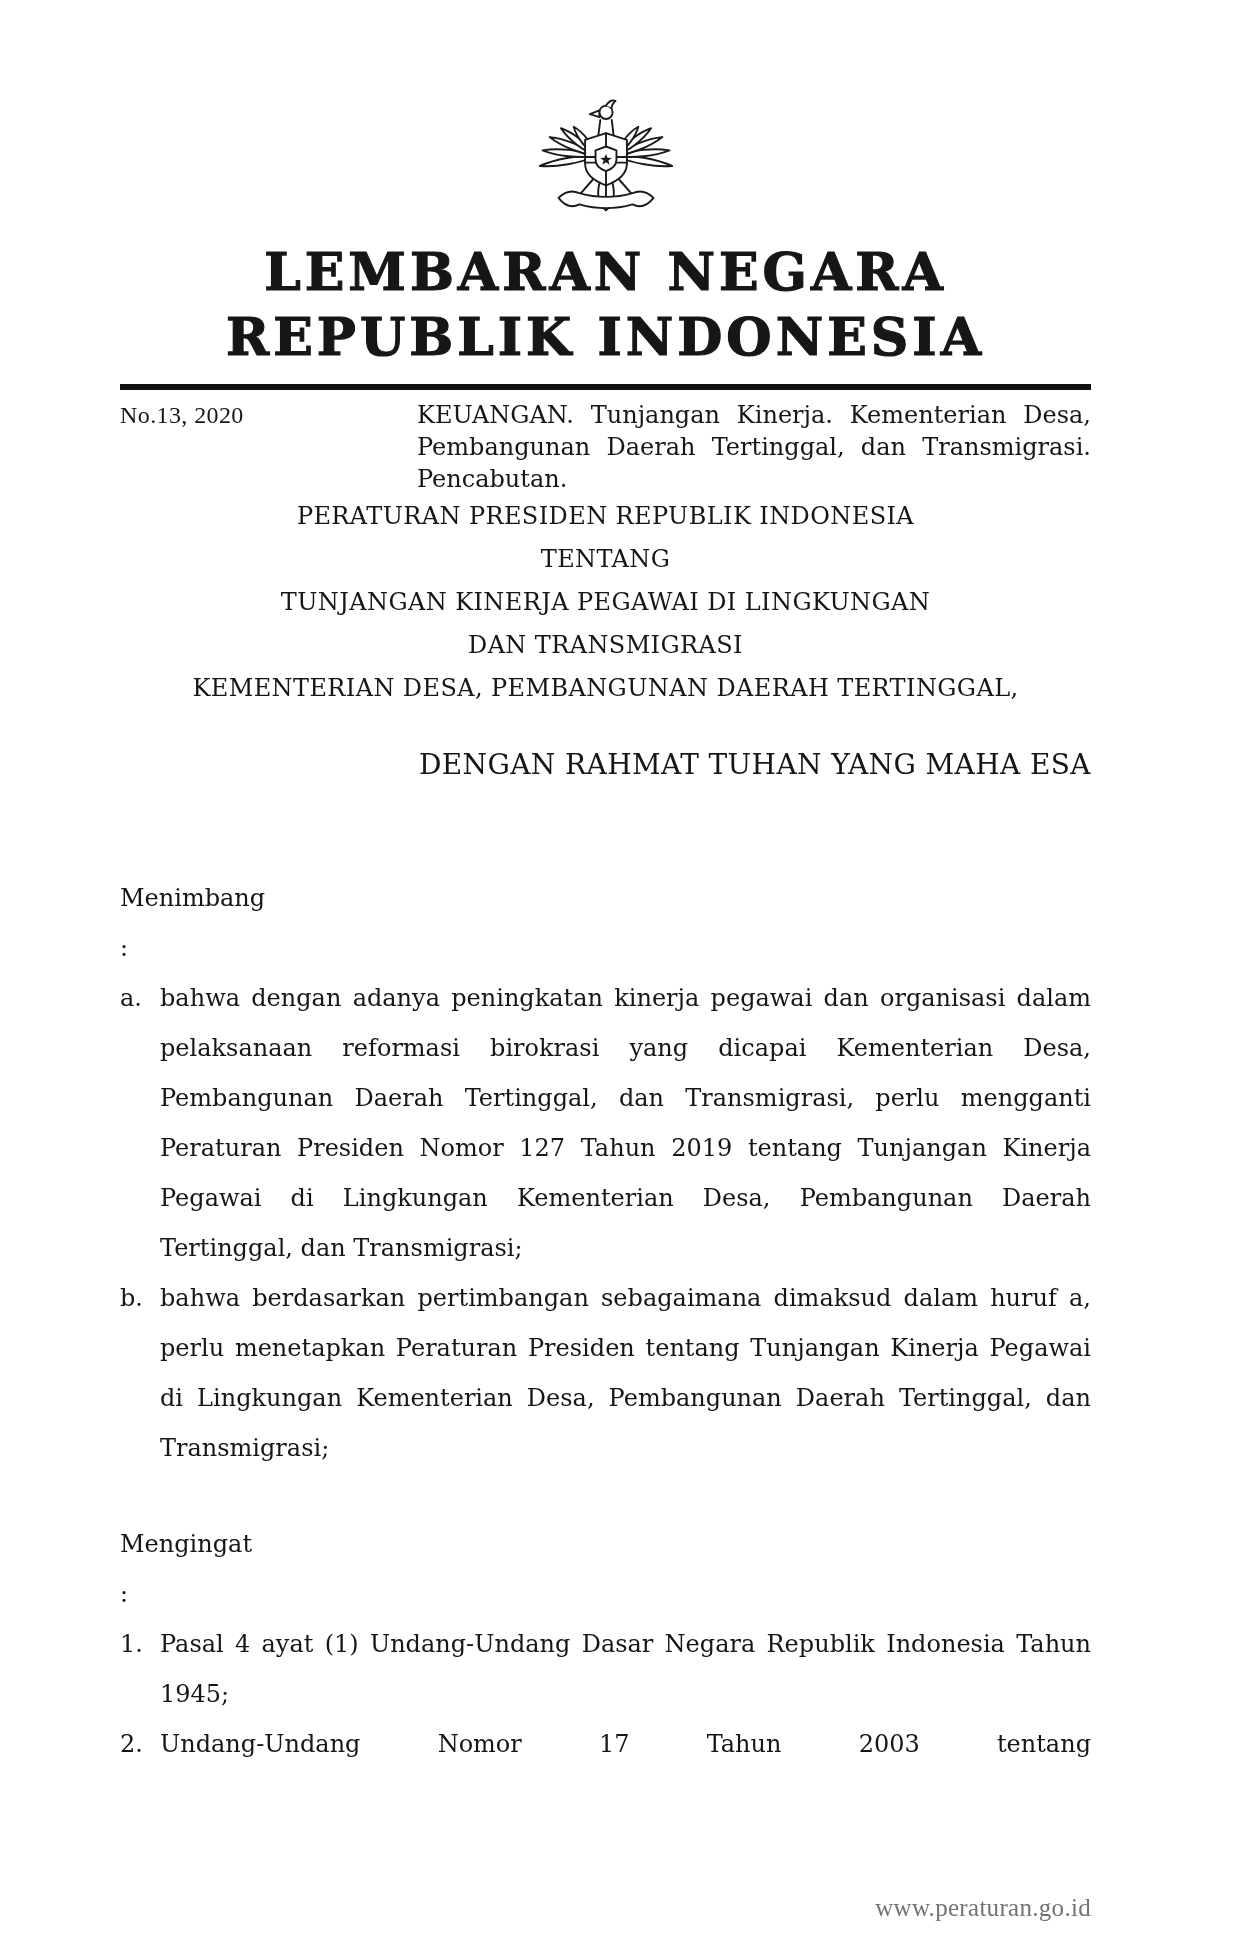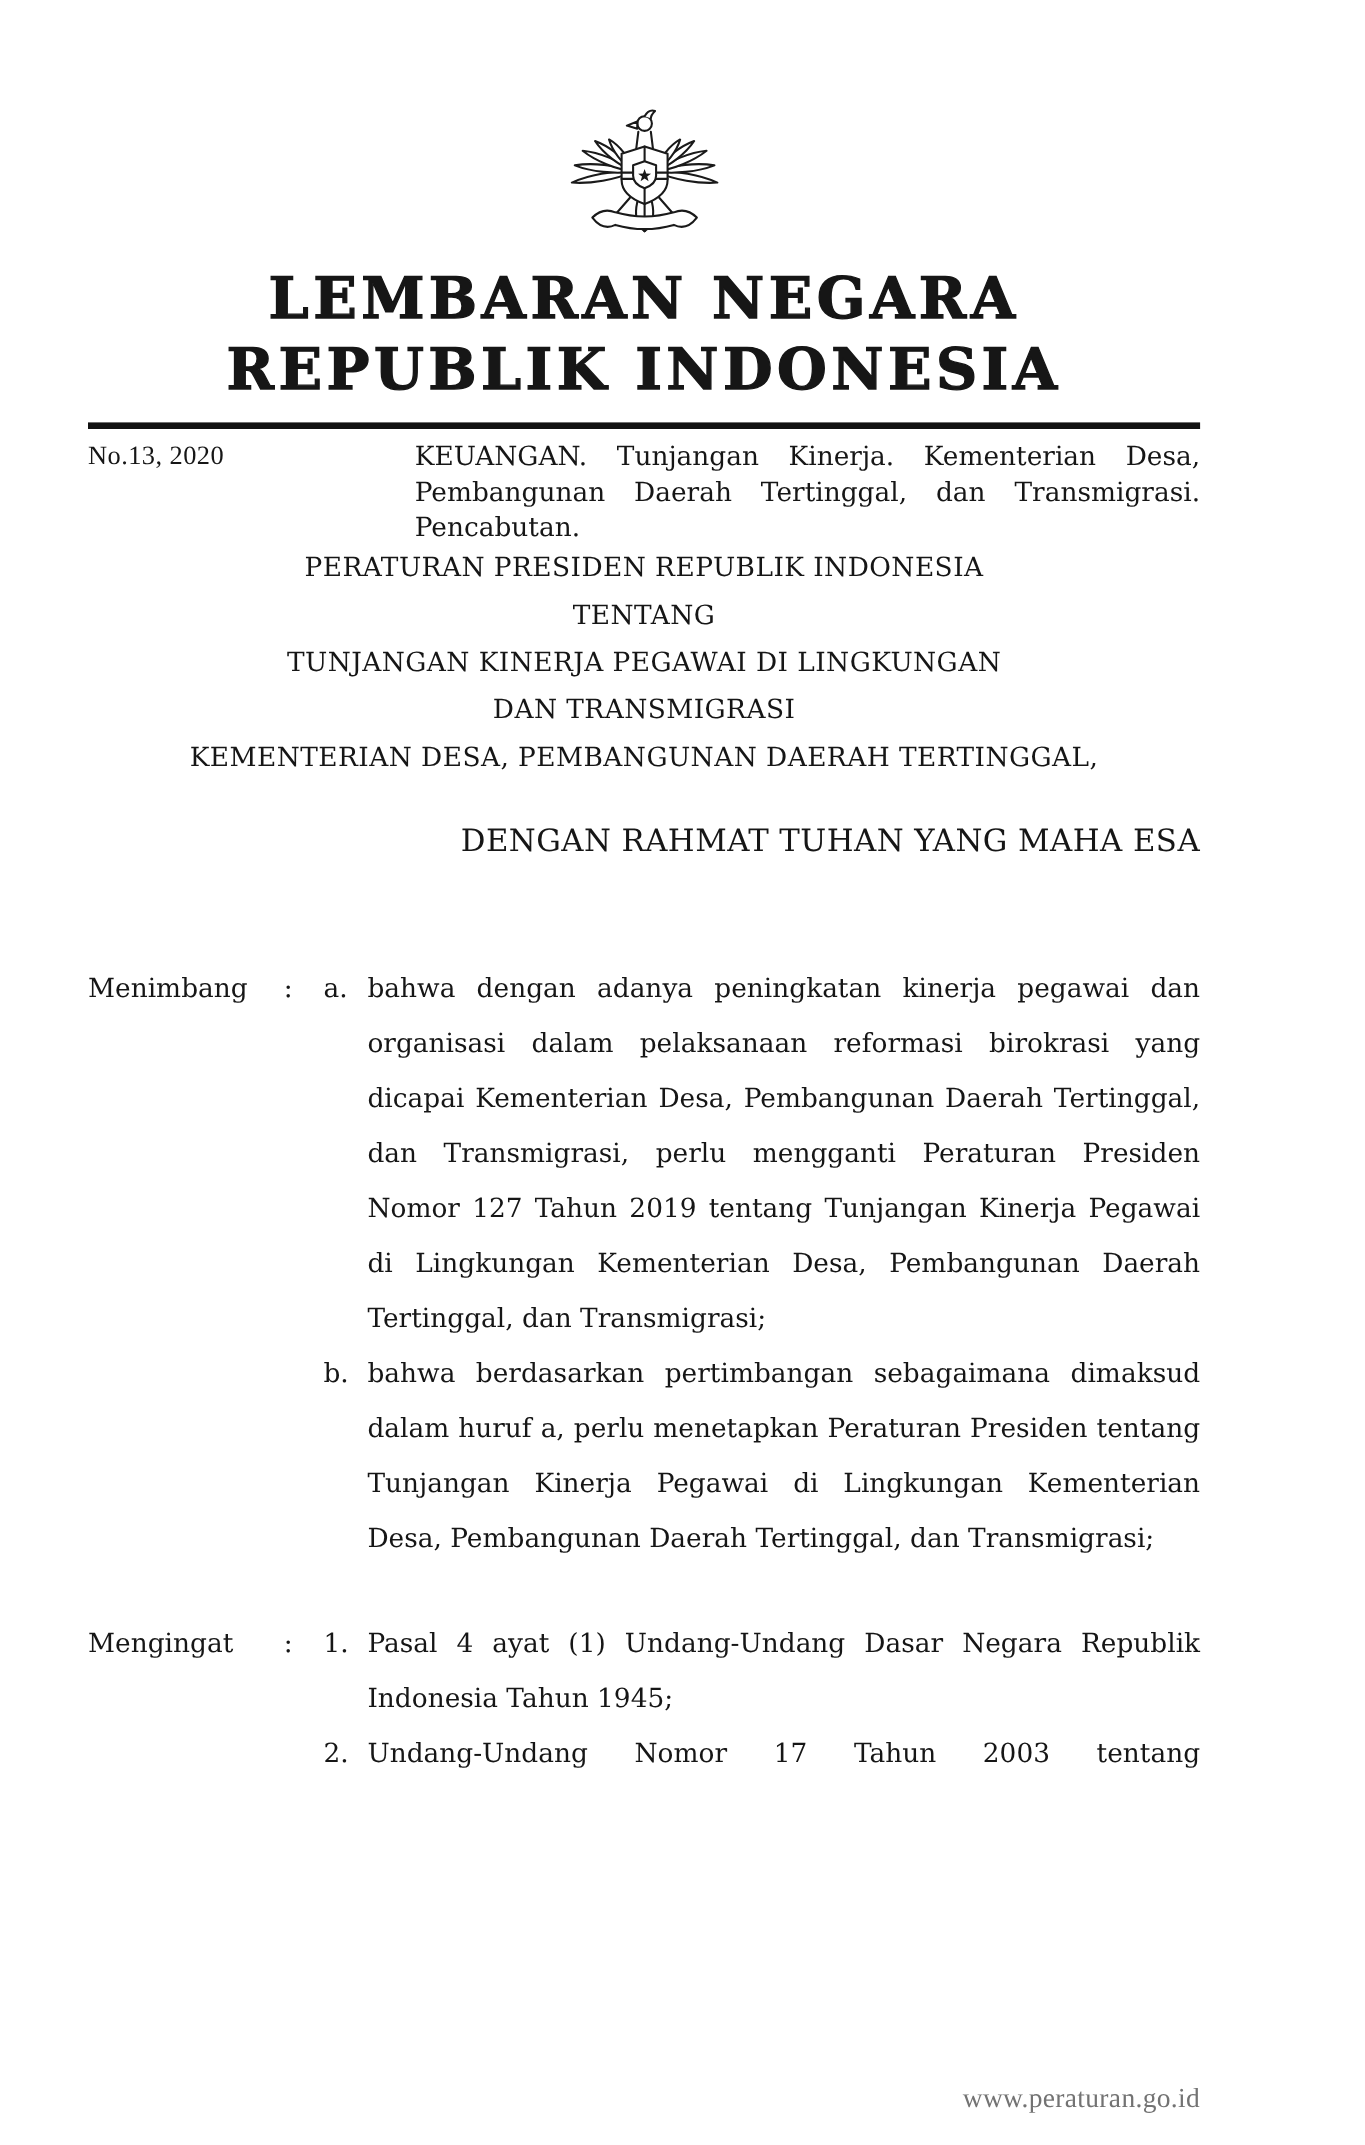--- a/index.html
+++ b/index.html
@@ -4,21 +4,21 @@
 <style>
   html,body{margin:0;padding:0;background:#e8e8e8;}
   .page{
     position:relative;
     width:1241px;height:1950px;
     margin:0 auto;
     background:#ffffff;
     color:#161616;
     font-family:"DejaVu Serif","Liberation Serif",serif;
     box-sizing:border-box;
-    padding:80px 150px 0 80px;
+    padding:80px 150px 0 120px;
     overflow:hidden;
   }
   .emblem{width:152px;margin:0 auto;}
   .emblem svg{display:block;width:100%;height:auto;}
   .masthead{
     margin:16px 0 0;
     text-align:center;
     font-size:52px;
     font-weight:bold;
     letter-spacing:4px;
@@ -31,21 +31,21 @@
   .gazette-number{width:297px;flex:none;letter-spacing:.4px;font-family:Liberation Serif, serif;}
   .gazette-subject{flex:1;text-align:justify;}
   .doc-title{
     text-align:center;
     font-size:24px;
     line-height:43px;
     letter-spacing:.4px;
   }
   .invocation{margin-top:38px;text-align:right;font-size:28px;letter-spacing:.4px;}
   .issuer{margin-top:40px;text-align:center;font-size:24px;letter-spacing:.4px;}
-  .clause{display:flex;font-size:24px;line-height:50px;}
+  .clause{display:flex;font-size:24px;line-height:50px;flex-direction:column;}
   .clause.menimbang{margin-top:92px;}
   .clause.mengingat{margin-top:46px;}
   .clause-label{width:178px;flex:none;}
   .clause-colon{width:36px;flex:none;}
   .clause-items{flex:1;min-width:0;}
   .item{display:flex;}
   .item-marker{width:40px;flex:none;}
   .item-text{flex:1;text-align:justify;}
   .item-text.stretch{text-align-last:justify;}
   .watermark{

